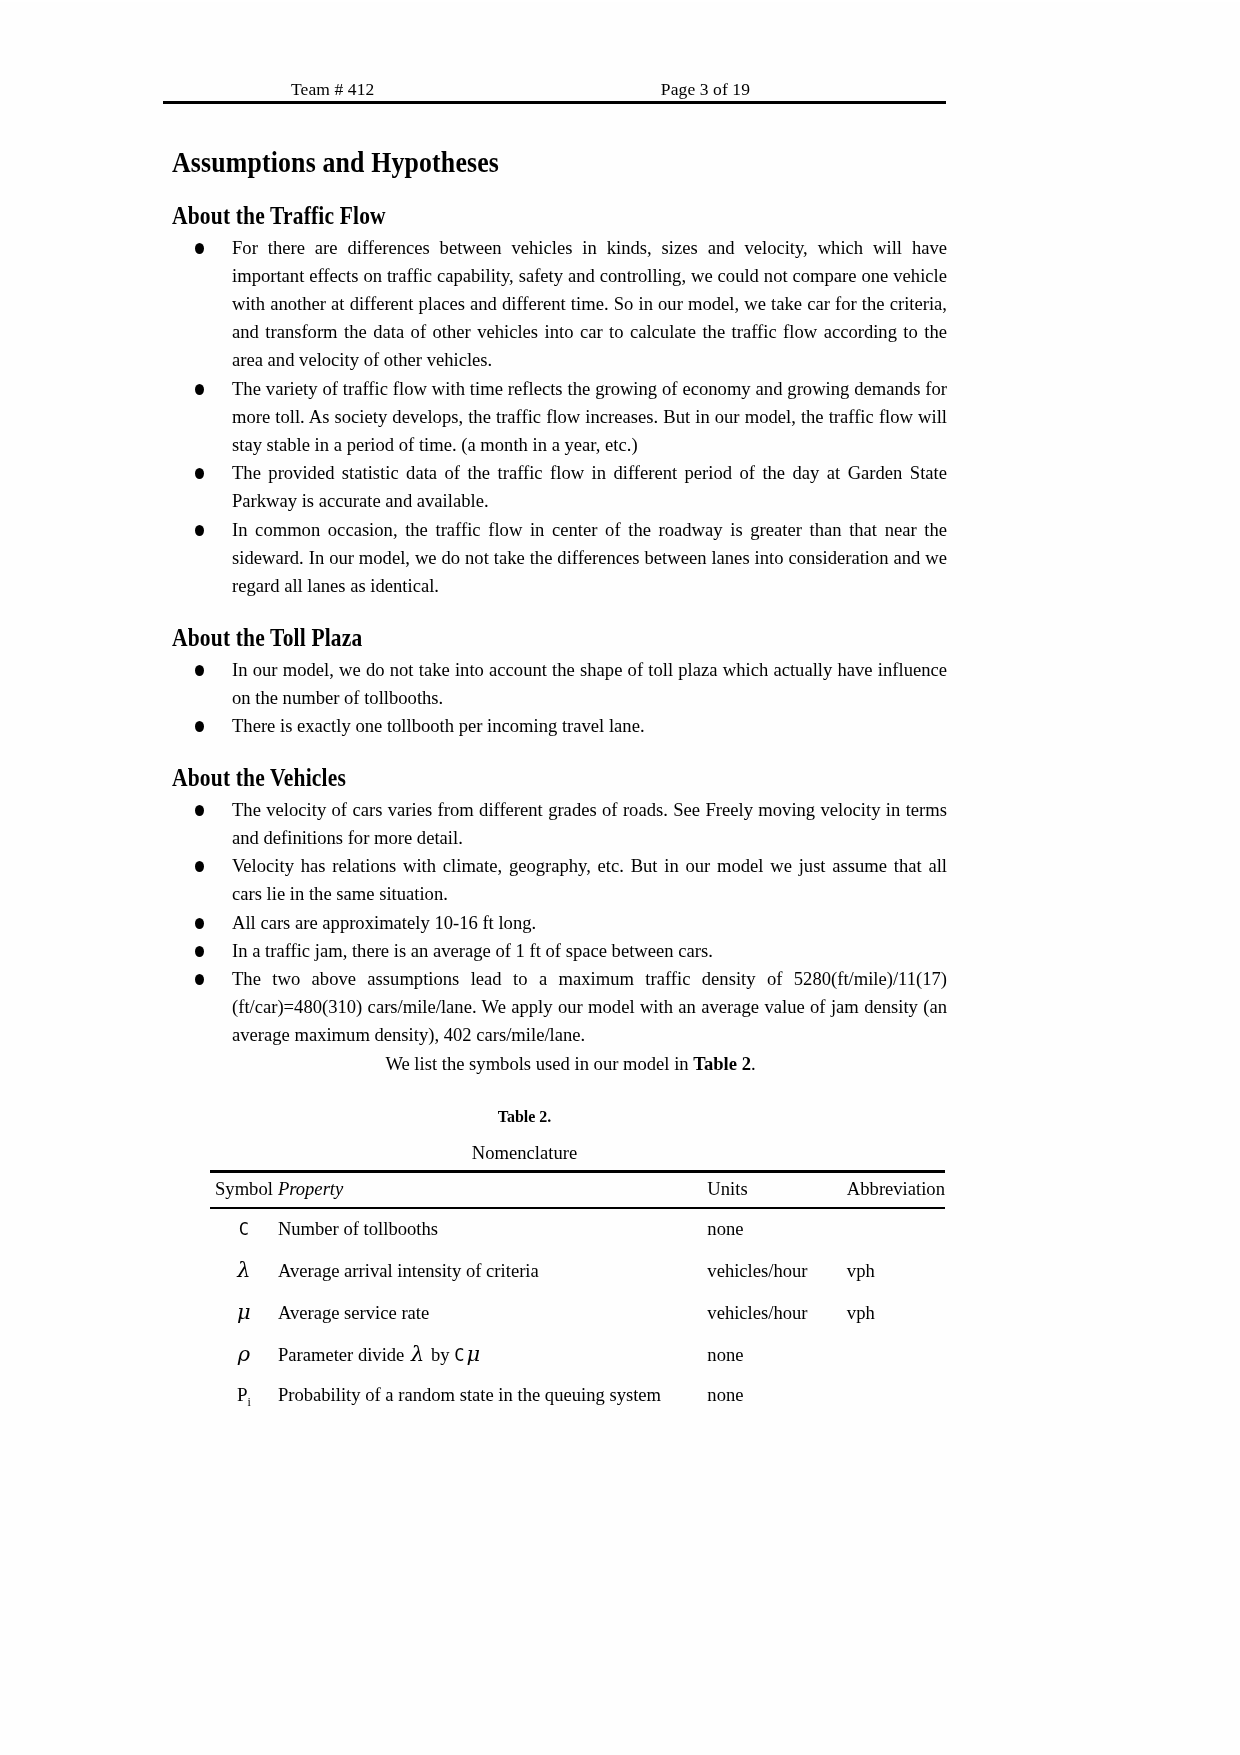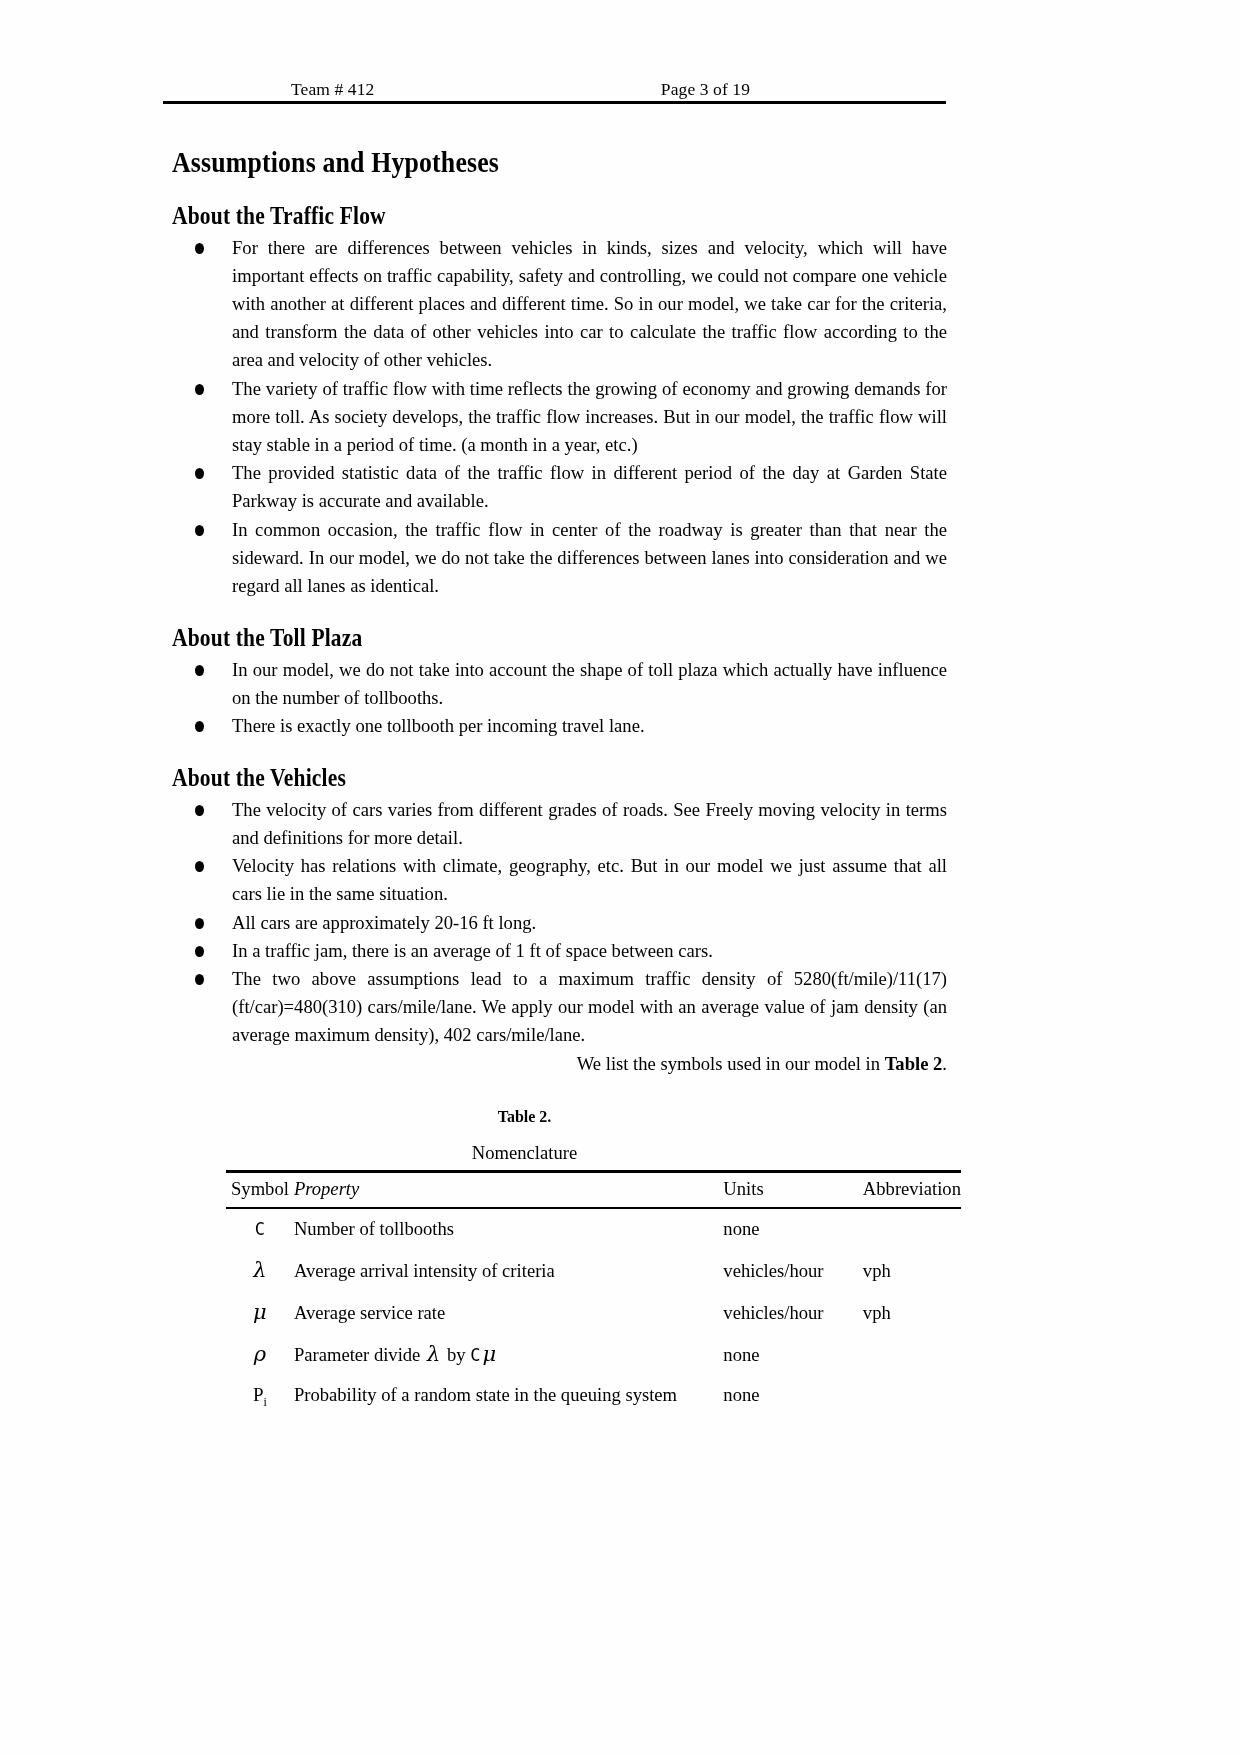--- a/index.html
+++ b/index.html
@@ -103,21 +103,21 @@
     border-radius: 50%;
   }
   
   li.narrow .li-text { display: inline-block; }
 
   p.plain {
     font-size: 18.6px;
     line-height: 28.2px;
     margin: 0;
     padding: 0 0 0 22px;
-    text-align: right;
+    text-align: center;
   }
   .b { font-weight: bold; }
 
   
   .table-block {
     margin-top: 30px;
     width: 775px;
   }
   .tbl-title {
     text-align: center;
@@ -129,21 +129,21 @@
   .tbl-caption {
     text-align: center;
     font-size: 18.6px;
     margin: 16px 0 6px 0;
     padding-right: 70px;
   }
 
   table.nomen {
     border-collapse: collapse;
     width: 735px;
-    margin-left: 54px;
+    margin-left: 38px;
     font-size: 18.6px;
   }
   table.nomen thead th {
     font-weight: normal;
     text-align: left;
     padding: 5px 0 7px 0;
     border-top: 3px solid #000;
     border-bottom: 2.5px solid #000;
   }
   table.nomen tbody td {
@@ -232,21 +232,21 @@
       <li>
         <span class="bullet-dot"></span>
         <span class="li-text">The velocity of cars varies from different grades of roads. See Freely moving velocity in terms and definitions for more detail.</span>
       </li>
       <li class="narrow">
         <span class="bullet-dot"></span>
         <span class="li-text">Velocity has relations with climate, geography, etc. But in our model we just assume that all cars lie in the same situation.</span>
       </li>
       <li class="narrow">
         <span class="bullet-dot"></span>
-        <span class="li-text">All cars are approximately 20-16 ft long.</span>
+        <span class="li-text">All cars are approximately 10-16 ft long.</span>
       </li>
       <li class="narrow">
         <span class="bullet-dot"></span>
         <span class="li-text">In a traffic jam, there is an average of 1 ft of space between cars.</span>
       </li>
       <li>
         <span class="bullet-dot"></span>
         <span class="li-text">The two above assumptions lead to a maximum traffic density of 5280(ft/mile)/11(17)(ft/car)=480(310) cars/mile/lane. We apply our model with an average value of jam density (an average maximum density), 402 cars/mile/lane.</span>
       </li>
     </ul>

